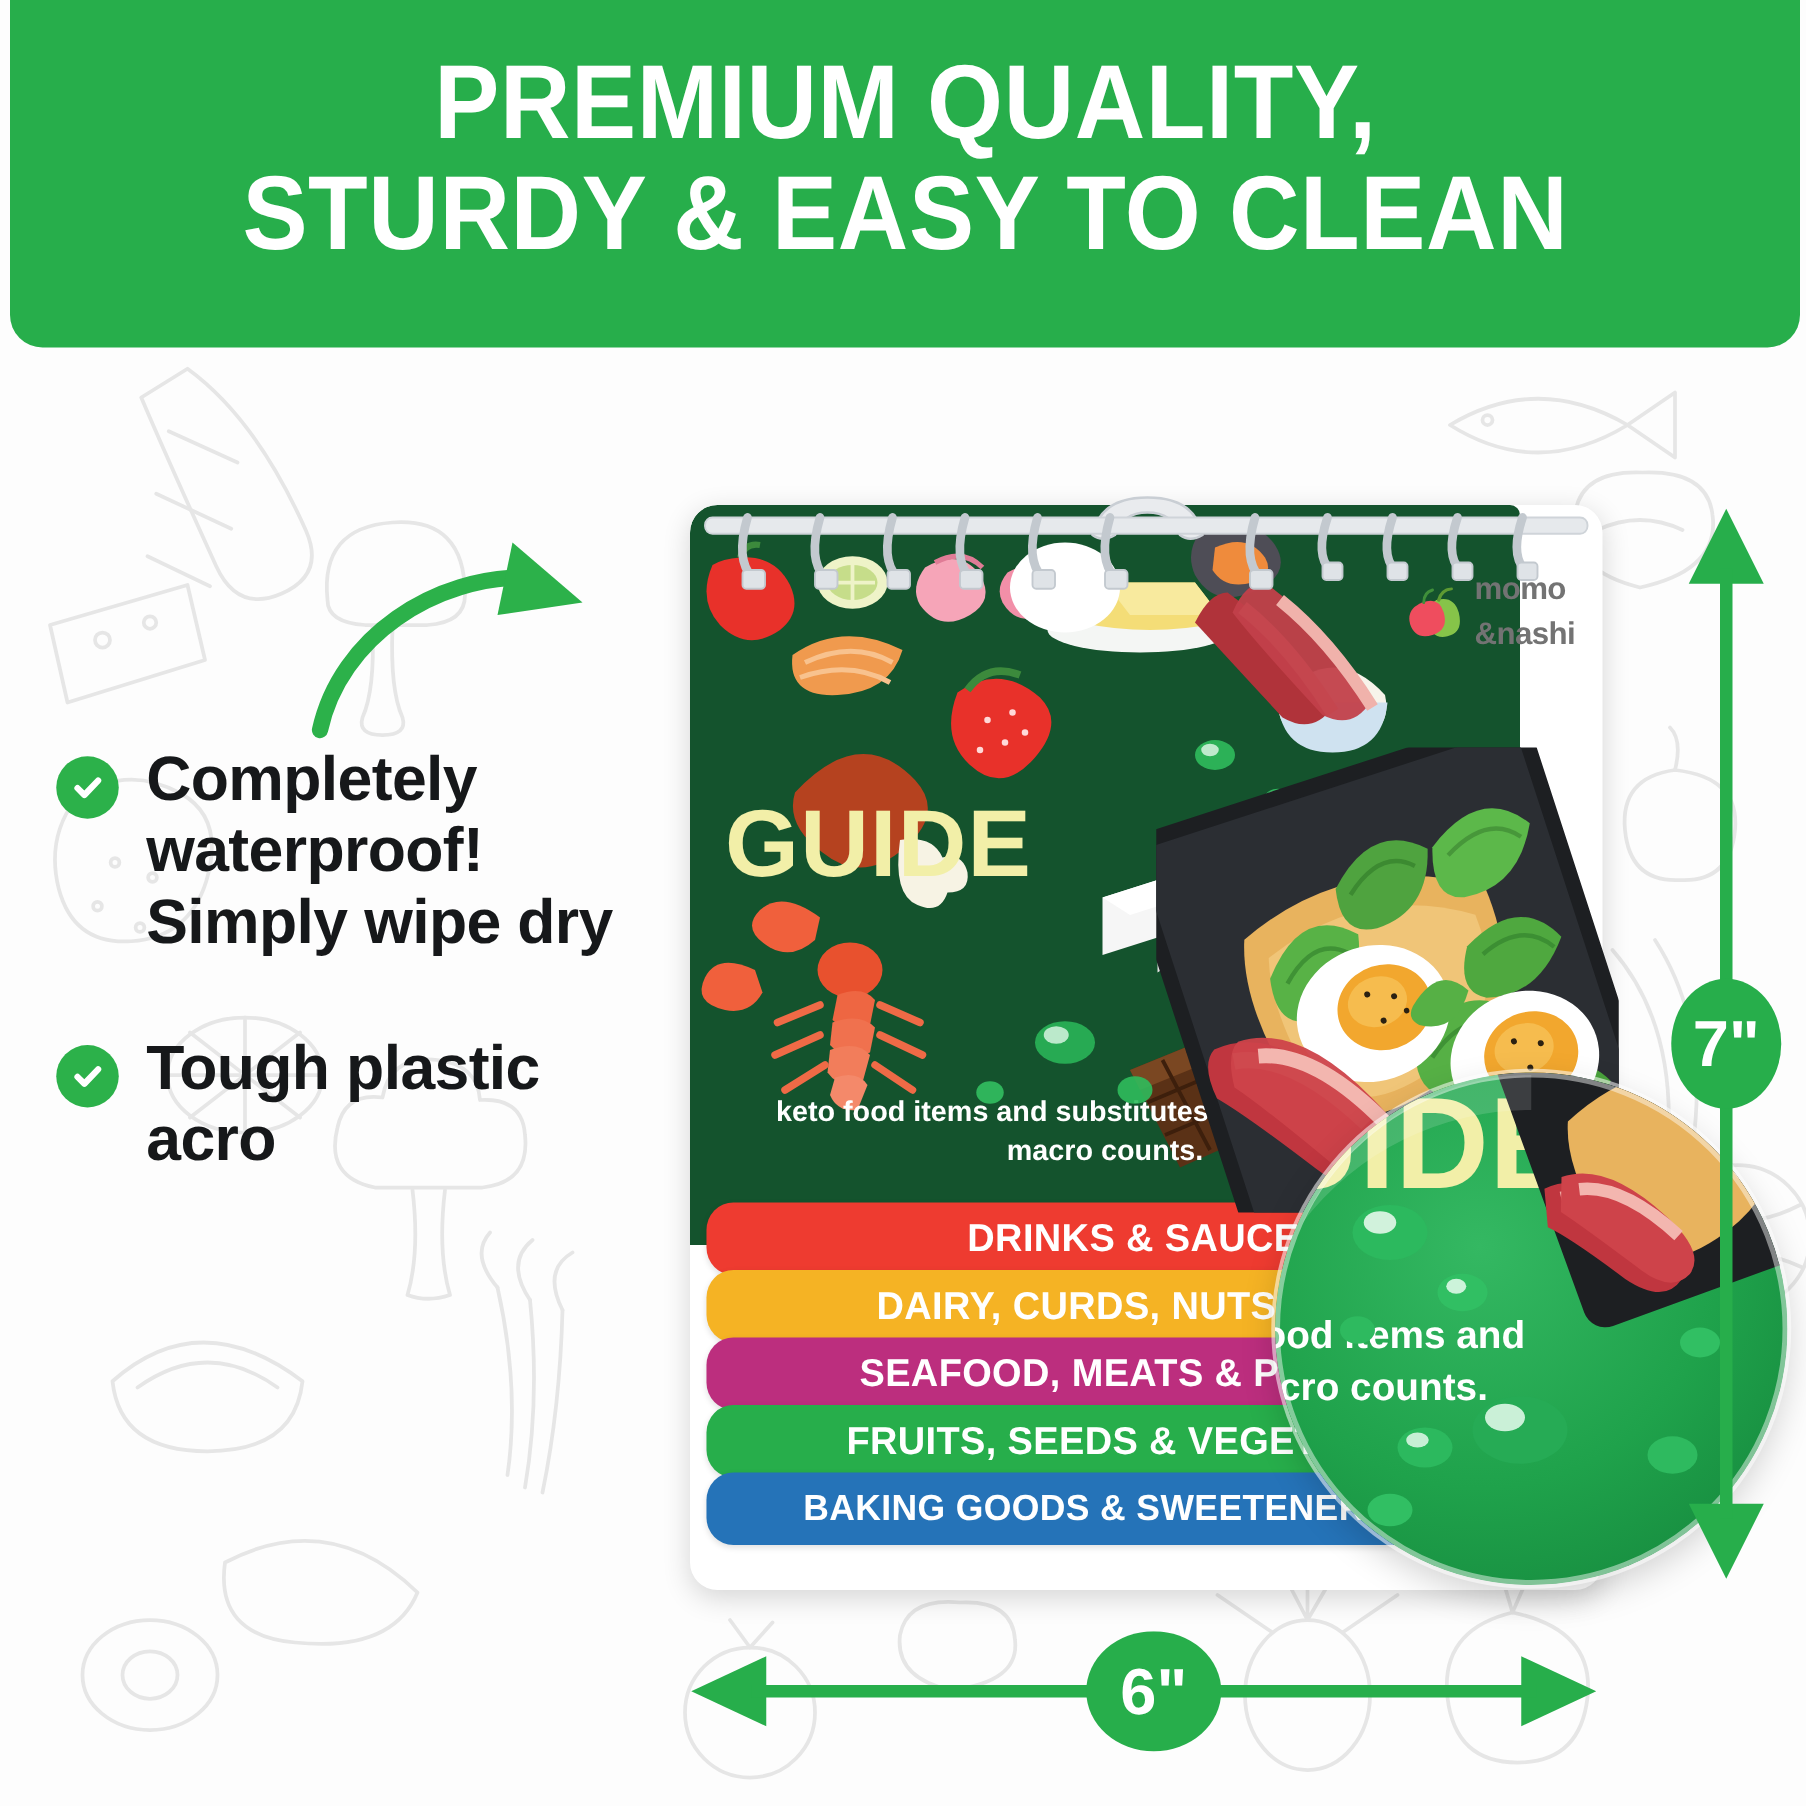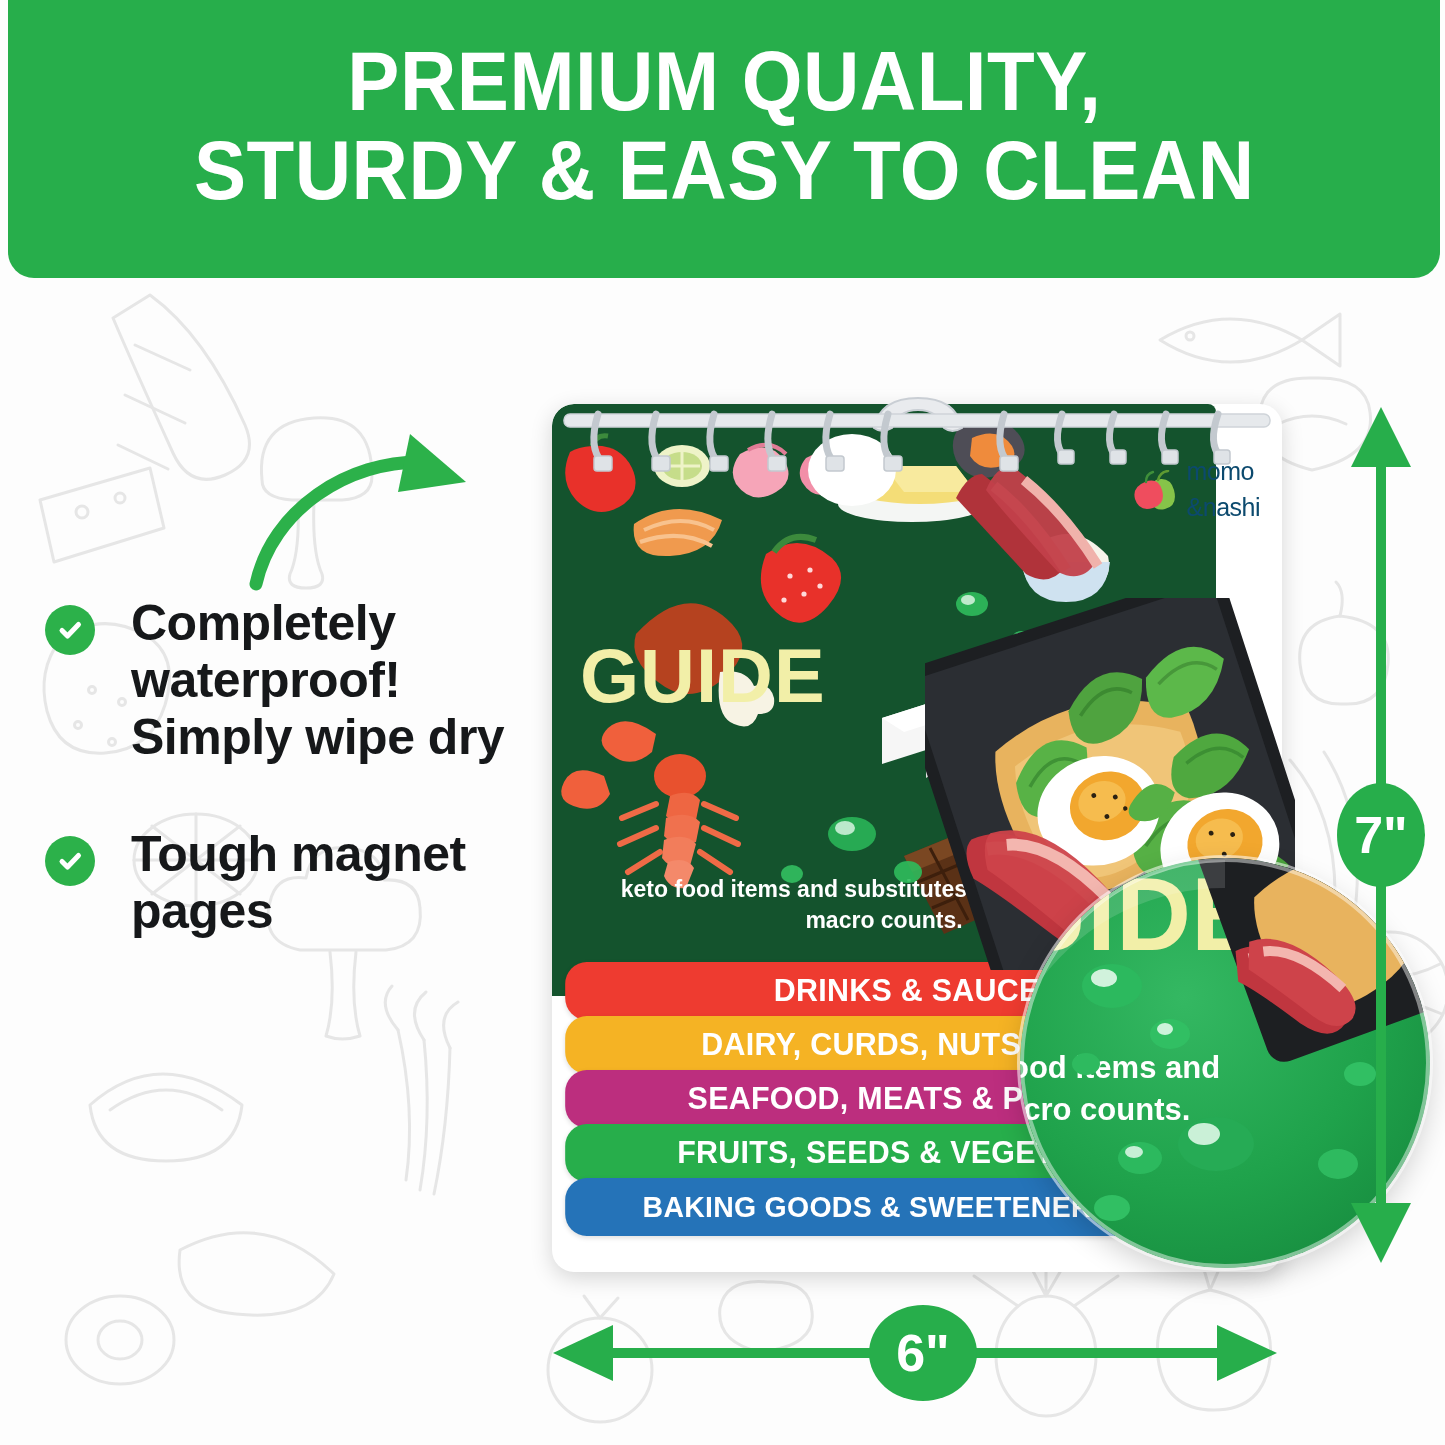--- a/index.html
+++ b/index.html
@@ -52,21 +52,21 @@
   #features {
     position: absolute;
     left: 45px;
     top: 595px;
     width: 470px;
     z-index: 6;
   }
   .feature {
     display: flex;
     align-items: flex-start;
-    gap: 36px;
+    gap: 22px;
     margin-bottom: 60px;
   }
   .check-circle {
     flex: 0 0 auto;
     width: 50px;
     height: 50px;
     border-radius: 50%;
     background: #2cb14a;
     display: flex;
     align-items: center;
@@ -143,22 +143,22 @@
     position: absolute;
     right: 22px;
     top: 56px;
     display: flex;
     align-items: center;
     gap: 9px;
     z-index: 9;
   }
   .logo-text {
     font-size: 25px;
-    font-weight: 400;
-    color: #0c4a6e;
+    font-weight: 700;
+    color: #737373;
     line-height: 0.95;
     letter-spacing: -0.5px;
   }
   .logo-text .l2 { font-size: 25px; margin-top: 12px; }
 
   
   #spiral {
     position: absolute;
     left: 0;
     top: 0;
@@ -306,21 +306,21 @@
     </span>
     <span class="feature-text">Completely waterproof! Simply wipe dry</span>
   </div>
 
   <div class="feature">
     <span class="check-circle">
       <svg width="30" height="30" viewBox="0 0 30 30" xmlns="http://www.w3.org/2000/svg">
         <path d="M7 15.5 L12.5 21 L23.5 9.5" fill="none" stroke="#ffffff" stroke-width="5" stroke-linecap="round" stroke-linejoin="round"></path>
       </svg>
     </span>
-    <span class="feature-text">Tough magnet pages</span>
+    <span class="feature-text">Tough plastic acro</span>
   </div>
 
 
 </div>
 
 <div id="notebook">
 
   <div id="nb-body">
 
     <div id="nb-cover">

